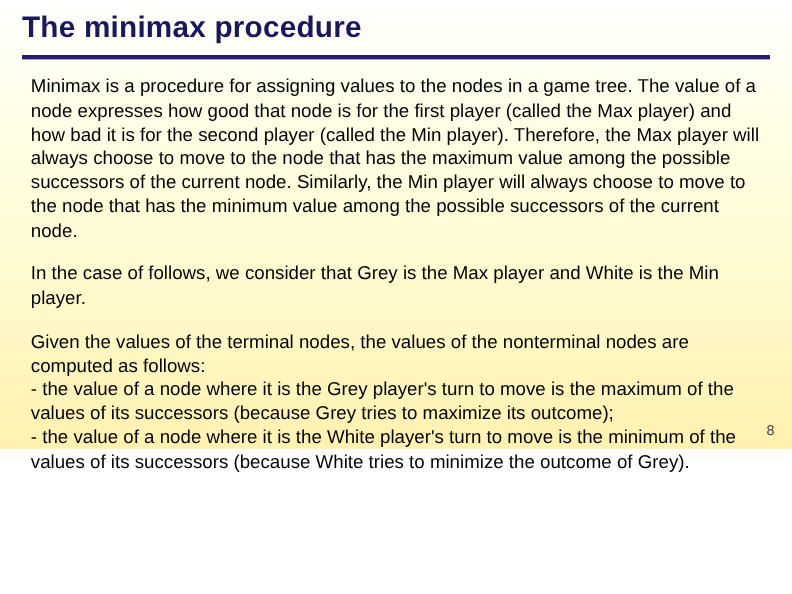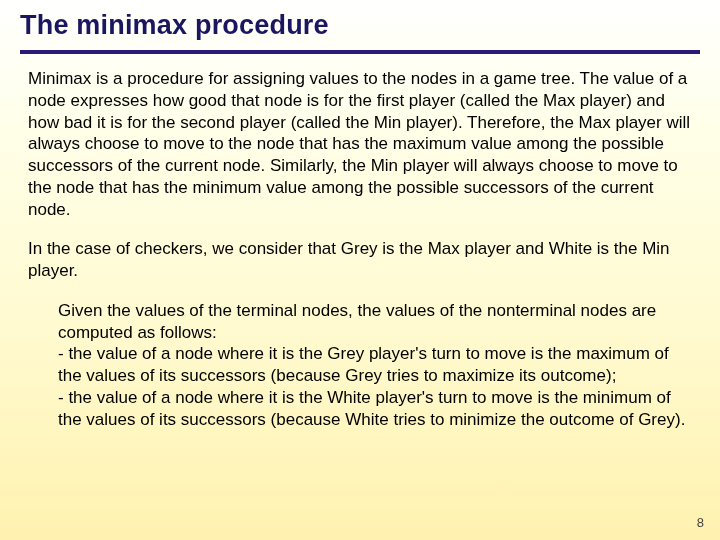--- a/index.html
+++ b/index.html
@@ -6,21 +6,21 @@
     margin: 0;
     padding: 0;
     width: 720px;
     height: 540px;
     overflow: hidden;
     font-family: Arial, Helvetica, sans-serif;
   }
   .slide {
     position: relative;
     width: 720px;
-    height: 540px;
+    height: 408px;
     background: linear-gradient(to bottom,
       #ffffff 0%,
       #ffffe8 25%,
       #fffad0 60%,
       #fff2b0 100%);
     box-sizing: border-box;
   }
   .title {
     position: absolute;
     top: 10px;
@@ -61,19 +61,19 @@
   }
 </style>
 </head>
 <body>
 
 <div class="slide">
   <div class="title">The minimax procedure</div>
   <div class="rule"></div>
   <div class="body">
     <p>Minimax is a procedure for assigning values to the nodes in a game tree. The value of a node expresses how good that node is for the first player (called the Max player) and how bad it is for the second player (called the Min player). Therefore, the Max player will always choose to move to the node that has the maximum value among the possible successors of the current node. Similarly, the Min player will always choose to move to the node that has the minimum value among the possible successors of the current node.</p>
-    <p>In the case of checkers, we consider that Grey is the Max player and White is the Min player.</p>
-    <p style="white-space: pre-line; margin-left: 30px;">Given the values of the terminal nodes, the values of the nonterminal nodes are computed as follows:
+    <p>In the case of follows, we consider that Grey is the Max player and White is the Min player.</p>
+    <p style="white-space: pre-line;">Given the values of the terminal nodes, the values of the nonterminal nodes are computed as follows:
 - the value of a node where it is the Grey player's turn to move is the maximum of the values of its successors (because Grey tries to maximize its outcome);
 - the value of a node where it is the White player's turn to move is the minimum of the values of its successors (because White tries to minimize the outcome of Grey).</p>
   </div>
   <div class="page-num">8</div>
 </div>
 
 </body></html>

